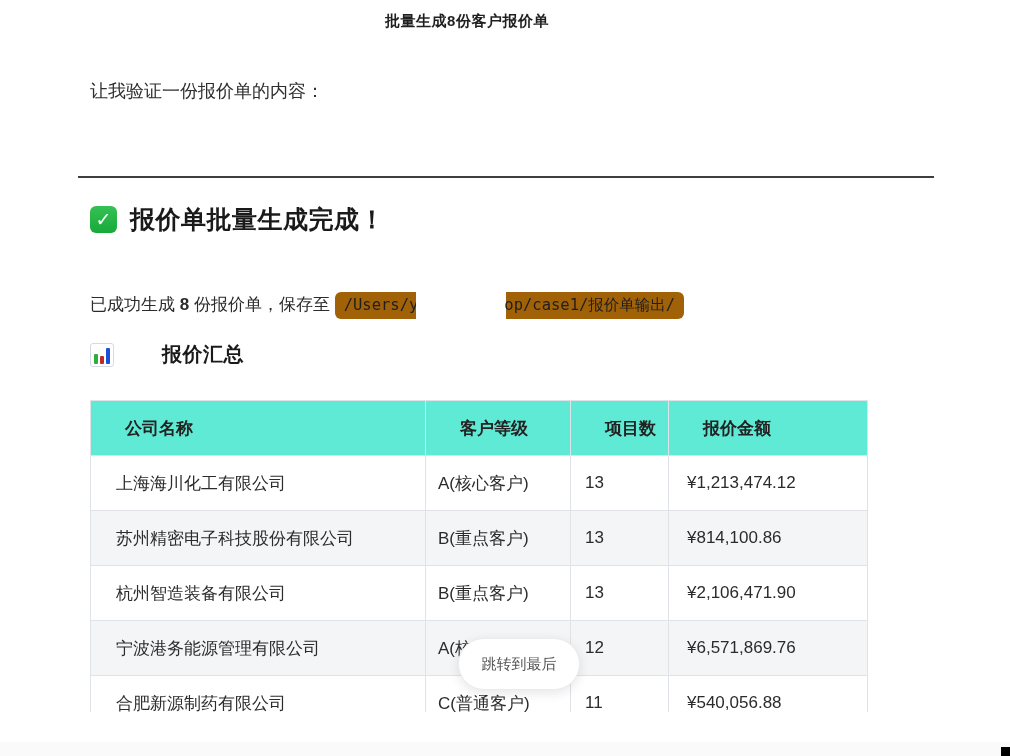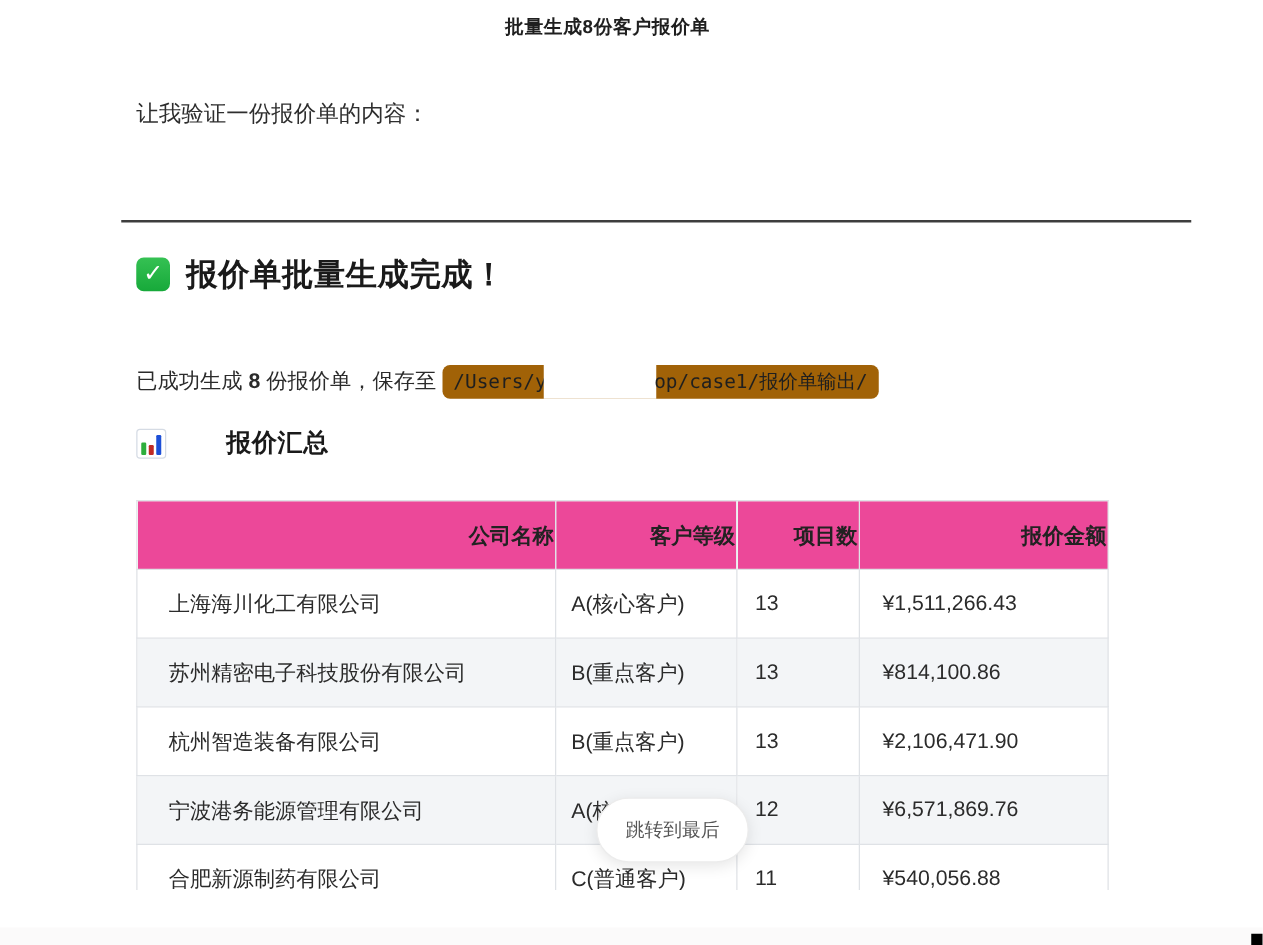--- a/index.html
+++ b/index.html
@@ -1,21 +1,21 @@
 <!DOCTYPE html>
 <html><head>
 <meta charset="utf-8">
 <style>
   html,body{margin:0;padding:0;}
   body{
     width:1010px;height:756px;position:relative;background:#ffffff;
     font-family:"Liberation Sans","DejaVu Sans",sans-serif;
     color:#262626;overflow:hidden;
   }
-  .clip{position:absolute;top:0;left:0;width:934px;height:712px;overflow:hidden;margin-left:19px;}
+  .clip{position:absolute;top:0;left:0;width:934px;height:712px;overflow:hidden;}
 
   .doc-title{
     position:absolute;top:12px;left:0;width:100%;text-align:center;
     font-size:15px;font-weight:700;color:#1f1f1f;letter-spacing:.5px;
   }
   .line1{position:absolute;top:79px;left:90px;font-size:18px;color:#2e2e2e;}
   .line2{position:absolute;top:133px;left:90px;font-size:15px;font-weight:600;color:#3c3c3c;}
   .line2 .chev{
     display:inline-block;margin-left:26px;color:#6f6f6f;font-weight:400;
     font-size:14px;transform:scaleY(1.15);cursor:pointer;
@@ -57,21 +57,21 @@
 
   table.quote{
     position:absolute;top:400px;left:90px;width:777px;
     border-collapse:collapse;table-layout:fixed;font-size:17px;color:#2b2b2b;
     background:#fff;
   }
   table.quote th,table.quote td{
     border:1px solid #dfe2e6;height:55px;box-sizing:border-box;
     overflow:hidden;white-space:nowrap;
   }
-  table.quote th{font-weight:700;text-align:right;color:#222;background:#ec4899;padding-left:34px;}
+  table.quote th{font-weight:700;text-align:left;color:#222;background:#5eead4;padding-left:34px;}
   table.quote td{text-align:left;}
   td.c1{padding-left:25px;}
   td.c2{padding-left:12px;}
   td.c3{padding-left:14px;}
   td.c4{padding-left:18px;}
   .col1{width:335px;} .col2{width:145px;} .col3{width:98px;} .col4{width:199px;}
   tr.stripe td{background:#f3f5f7;}
 
   .jump-pill{
     position:absolute;top:638px;left:458px;width:120px;height:50px;border-radius:26px;
@@ -130,21 +130,21 @@
         <th>客户等级</th>
         <th>项目数</th>
         <th>报价金额</th>
       </tr>
     </thead>
     <tbody>
       <tr>
         <td class="c1">上海海川化工有限公司</td>
         <td class="c2">A(核心客户)</td>
         <td class="c3">13</td>
-        <td class="c4">¥1,511,266.43</td>
+        <td class="c4">¥1,213,474.12</td>
       </tr>
       <tr class="stripe">
         <td class="c1">苏州精密电子科技股份有限公司</td>
         <td class="c2">B(重点客户)</td>
         <td class="c3">13</td>
         <td class="c4">¥814,100.86</td>
       </tr>
       <tr>
         <td class="c1">杭州智造装备有限公司</td>
         <td class="c2">B(重点客户)</td>

